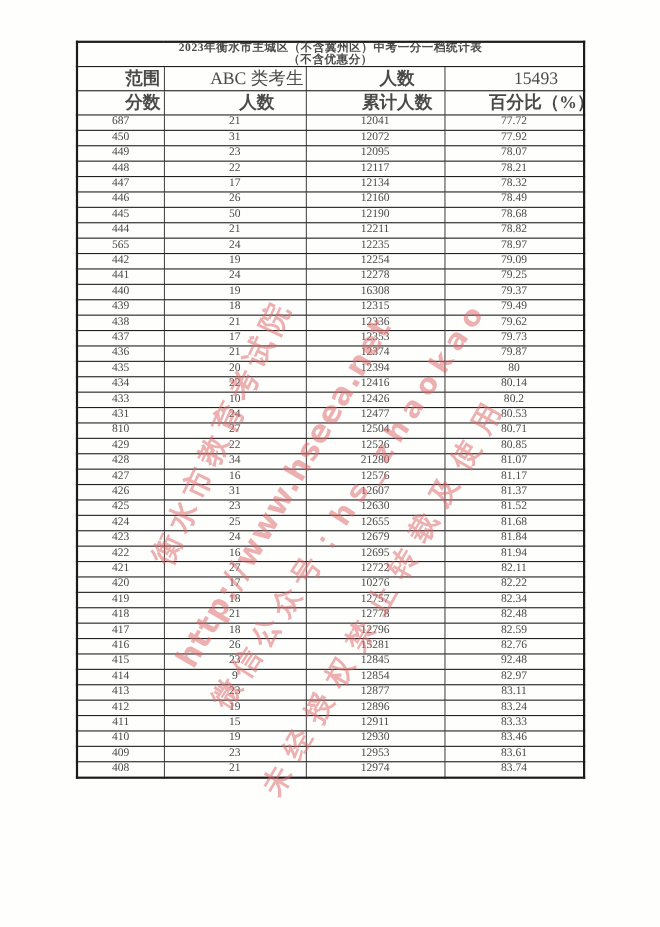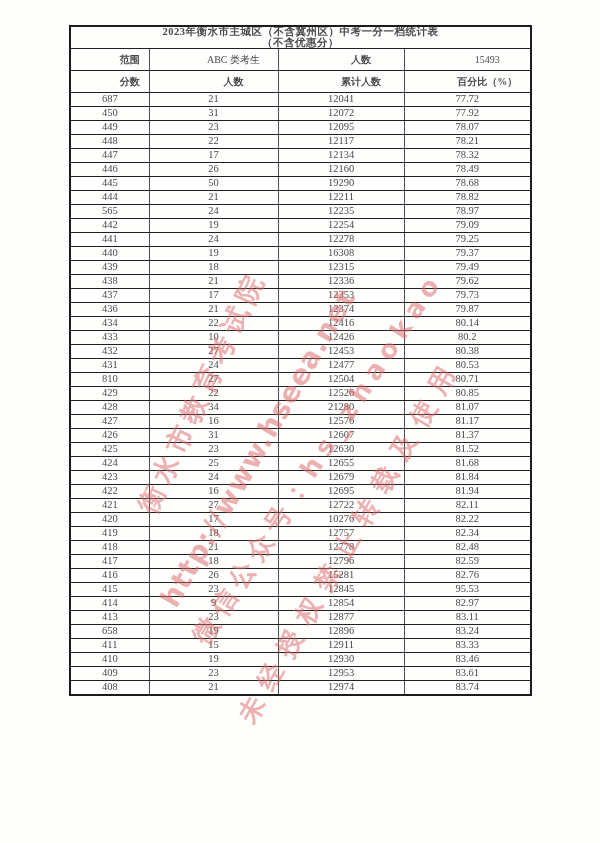--- a/index.html
+++ b/index.html
@@ -3,41 +3,41 @@
 <meta charset="utf-8">
 <style>
   html,body{margin:0;padding:0;}
   body{
     width:600px;height:843px;position:relative;overflow:hidden;
     background:#ffffff;
     font-family:"Liberation Serif","DejaVu Serif",serif;
   }
   .sheet{position:absolute;inset:0;background:#fefefd;}
   table.stats{
-    position:absolute;left:69px;top:25px;width:461px;
+    position:absolute;left:69px;top:37px;width:461px;
     border-collapse:collapse;table-layout:fixed;
     border:2px solid #1c1c1c;
     background:transparent;
   }
   table.stats td{
     border-left:1px solid #4d4d4d;
     border-right:1px solid #4d4d4d;
     border-top:1.5px solid #202020;
     border-bottom:1.5px solid #202020;
     text-align:center;vertical-align:middle;
     padding:0;color:#4a4a4a;
     font-size:10.5px;line-height:1;
     height:13px;
     white-space:nowrap;overflow:hidden;
   }
   td.title-cell{
     height:62px;font-size:17.5px;font-weight:bold;color:#2a2a2a;
     line-height:1.5;letter-spacing:0.5px;
   }
-  tr.meta-row td, tr.header-row td{height:21px;font-size:10px;padding-left:40px;}
+  tr.meta-row td, tr.header-row td{height:21px;font-size:16px;padding-left:40px;}
   .bold{font-weight:bold;color:#333;}
   
   .watermark{position:absolute;inset:0;pointer-events:none;z-index:5;}
   .wm-line{
     position:absolute;white-space:nowrap;
     color:#dd6a6a;opacity:0.52;
     font-family:"DejaVu Sans","Liberation Sans",sans-serif;
     font-weight:bold;
   }
 </style>
@@ -106,21 +106,21 @@
         </tr>
         <tr>
           <td>446</td>
           <td>26</td>
           <td>12160</td>
           <td>78.49</td>
         </tr>
         <tr>
           <td>445</td>
           <td>50</td>
-          <td>19290</td>
+          <td>12190</td>
           <td>78.68</td>
         </tr>
         <tr>
           <td>444</td>
           <td>21</td>
           <td>12211</td>
           <td>78.82</td>
         </tr>
         <tr>
           <td>565</td>
@@ -164,38 +164,38 @@
           <td>12353</td>
           <td>79.73</td>
         </tr>
         <tr>
           <td>436</td>
           <td>21</td>
           <td>12374</td>
           <td>79.87</td>
         </tr>
         <tr>
+          <td>435</td>
+          <td>20</td>
+          <td>12394</td>
+          <td>80</td>
+        </tr>
+        <tr>
           <td>434</td>
           <td>22</td>
           <td>12416</td>
           <td>80.14</td>
         </tr>
         <tr>
           <td>433</td>
           <td>10</td>
           <td>12426</td>
           <td>80.2</td>
         </tr>
         <tr>
-          <td>432</td>
-          <td>27</td>
-          <td>12453</td>
-          <td>80.38</td>
-        </tr>
-        <tr>
           <td>431</td>
           <td>24</td>
           <td>12477</td>
           <td>80.53</td>
         </tr>
         <tr>
           <td>810</td>
           <td>27</td>
           <td>12504</td>
           <td>80.71</td>
@@ -281,36 +281,36 @@
         <tr>
           <td>416</td>
           <td>26</td>
           <td>15281</td>
           <td>82.76</td>
         </tr>
         <tr>
           <td>415</td>
           <td>23</td>
           <td>12845</td>
-          <td>95.53</td>
+          <td>92.48</td>
         </tr>
         <tr>
           <td>414</td>
           <td>9</td>
           <td>12854</td>
           <td>82.97</td>
         </tr>
         <tr>
           <td>413</td>
           <td>23</td>
           <td>12877</td>
           <td>83.11</td>
         </tr>
         <tr>
-          <td>658</td>
+          <td>412</td>
           <td>19</td>
           <td>12896</td>
           <td>83.24</td>
         </tr>
         <tr>
           <td>411</td>
           <td>15</td>
           <td>12911</td>
           <td>83.33</td>
         </tr>

